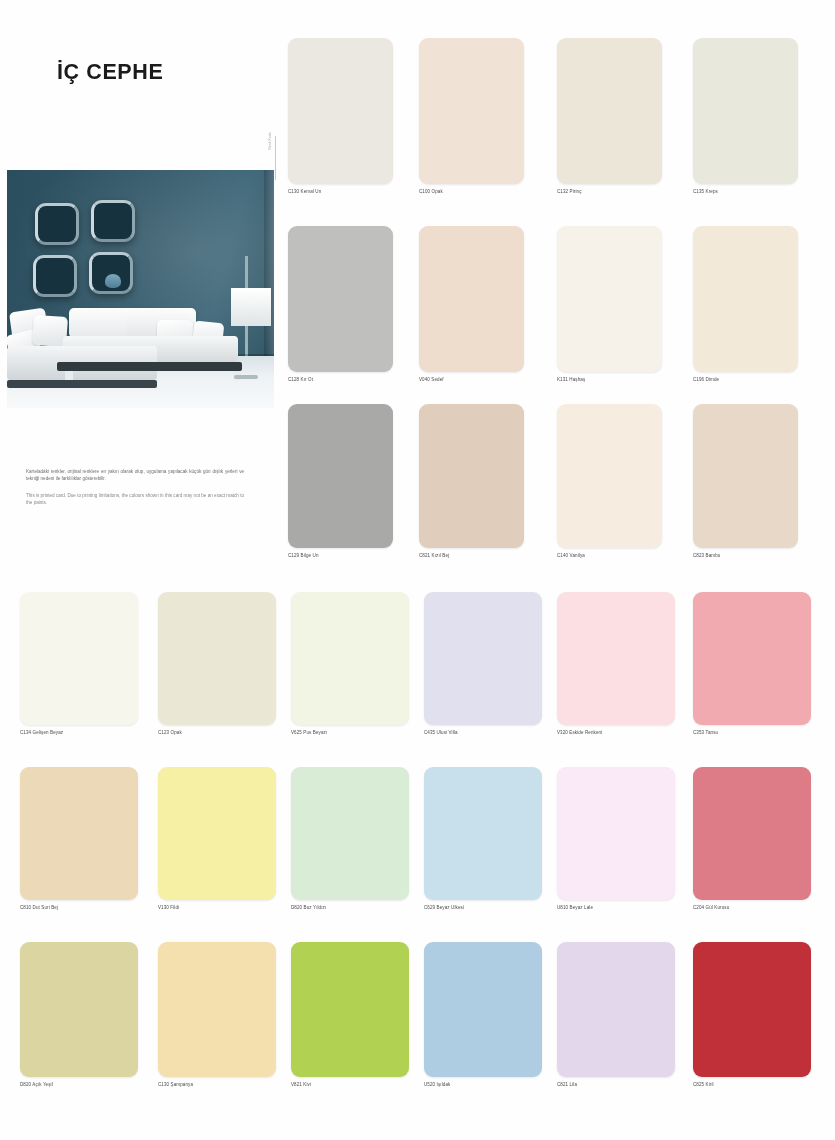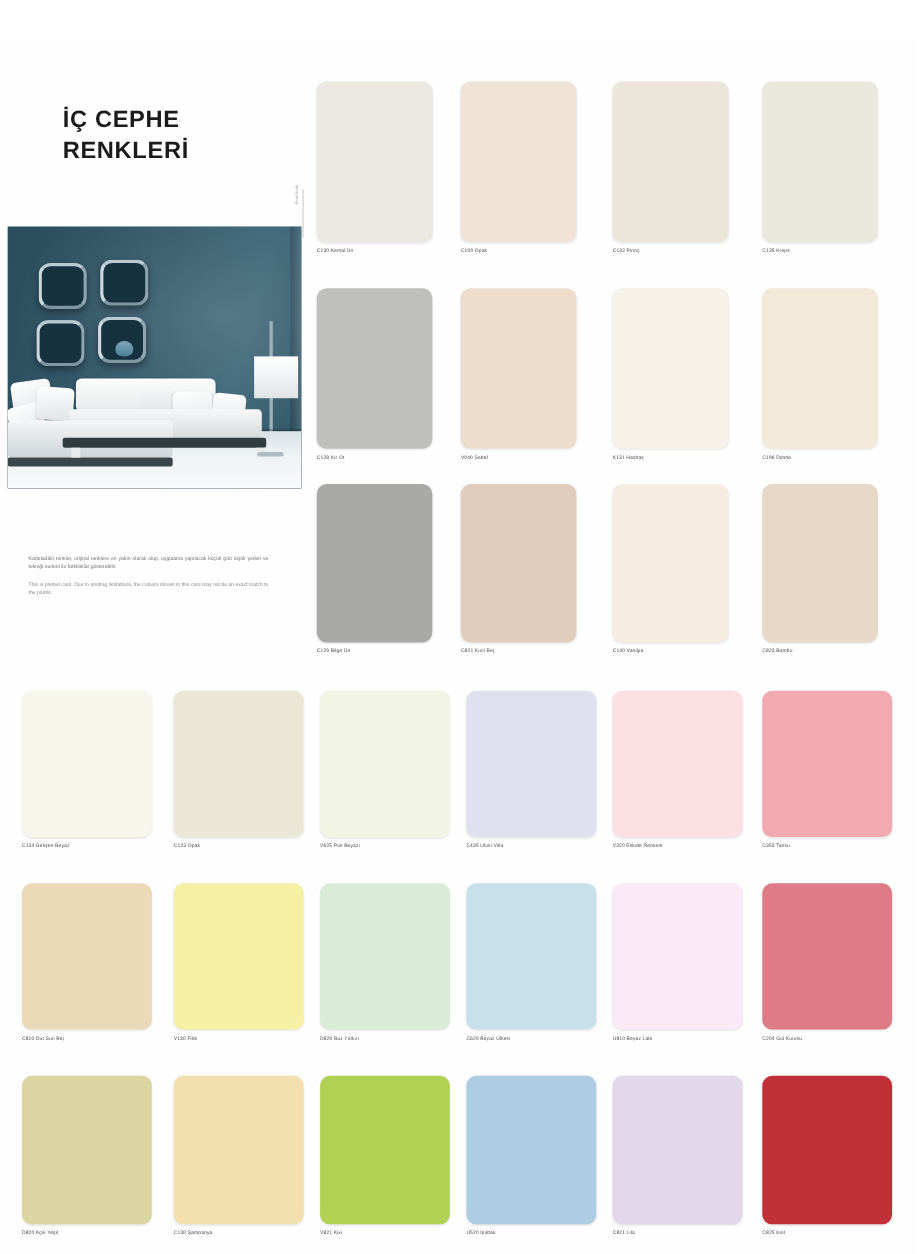--- a/index.html
+++ b/index.html
@@ -3,21 +3,21 @@
 <meta charset="utf-8">
 <style>
   html,body{margin:0;padding:0;}
   body{
     width:835px;height:1140px;
     background:#ffffff;
     font-family:"Liberation Sans", sans-serif;
     overflow:hidden;
     position:relative;
   }
-  #page{position:absolute;inset:0;background:#fefefe;margin-top:36px;}
+  #page{position:absolute;inset:0;background:#fefefe;}
 
   
   #left-panel{position:absolute;left:0;top:0;width:278px;height:570px;}
 
   #title-block{position:absolute;left:57px;top:58px;width:215px;}
   #title-block .line{
     font-size:21.5px;
     font-weight:bold;
     letter-spacing:.6px;
     color:#1b1b1b;
@@ -138,21 +138,20 @@
 </style>
 </head>
 <body>
 
 <div id="page">
 
   <div id="left-panel">
 
     <div id="title-block">
       <div class="line">İÇ CEPHE</div>
-      <div class="line">RENKLERİ</div>
     </div>
 
     <div id="hero-photo">
       <div class="wall"></div>
       <div class="wall-right-edge"></div>
 
       <div class="shelf s1"></div>
       <div class="shelf s2"></div>
       <div class="shelf s3"></div>
       <div class="shelf s4">

